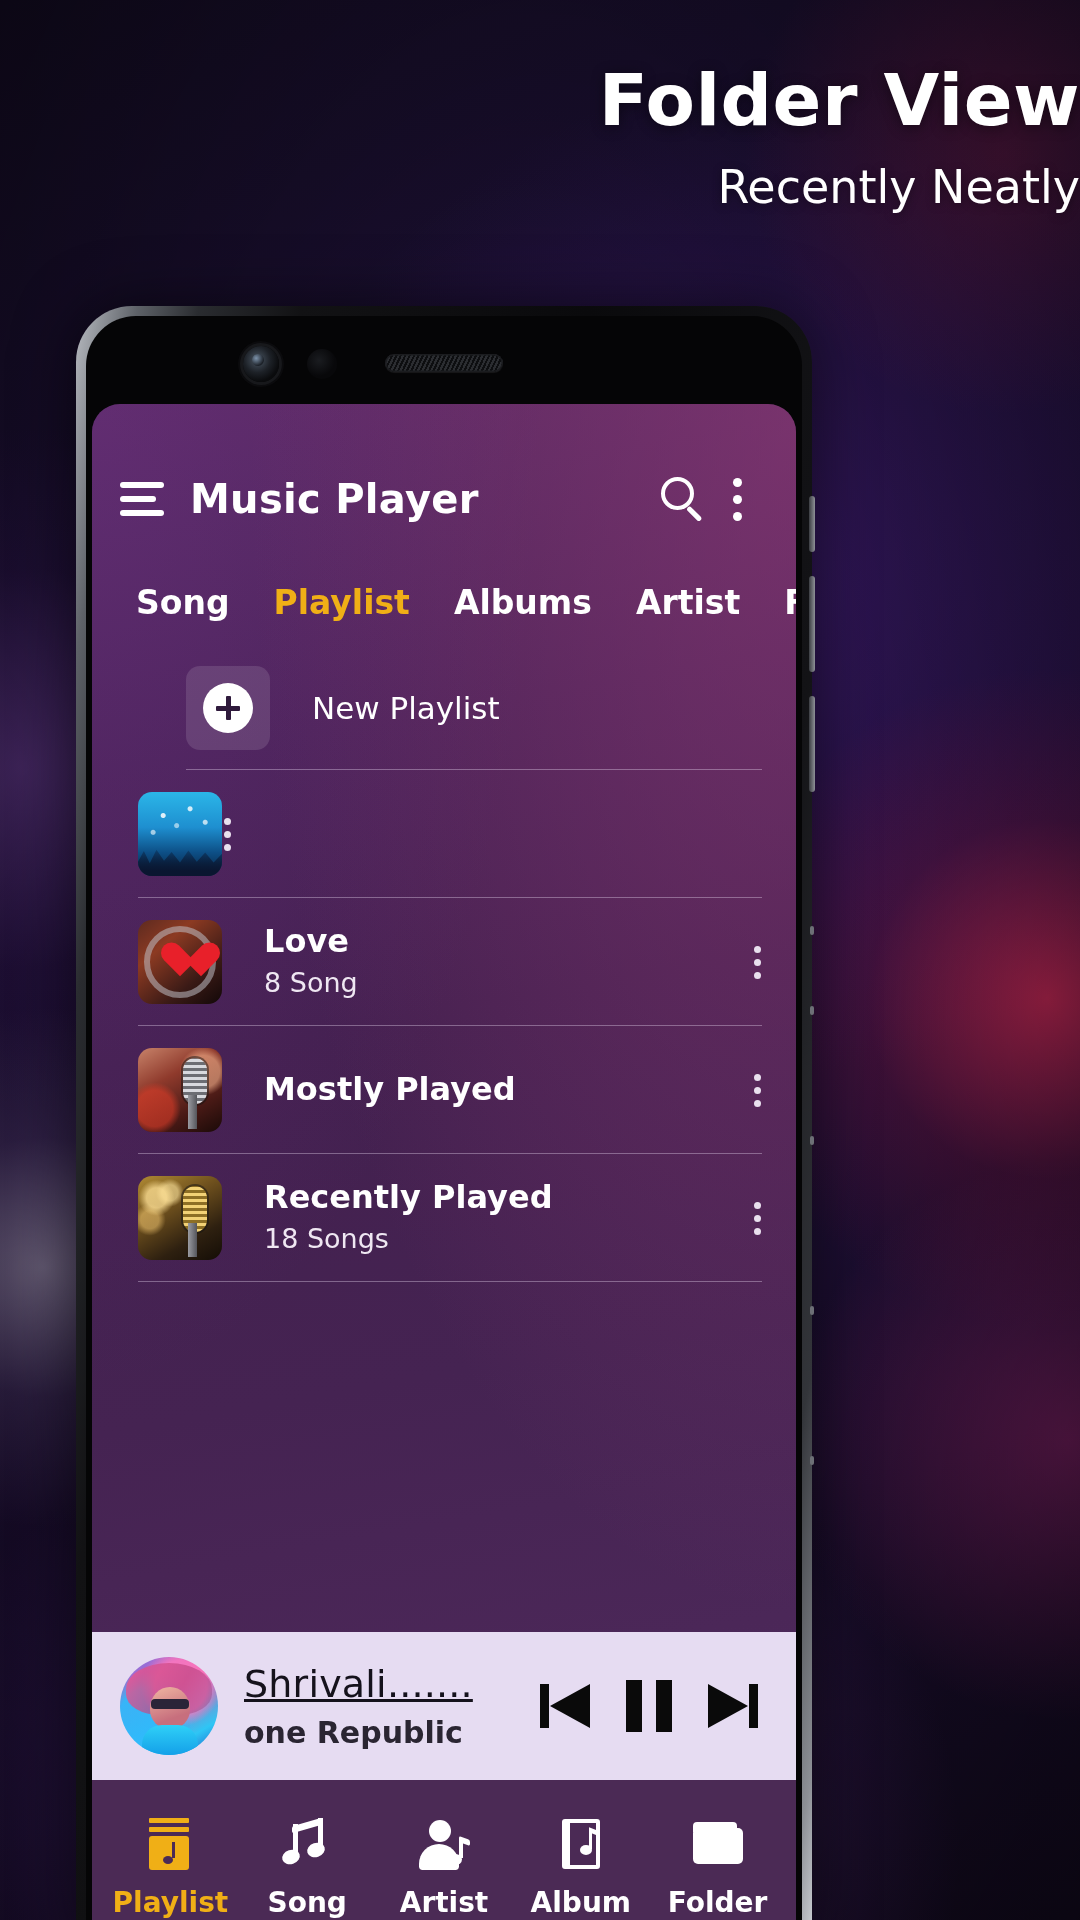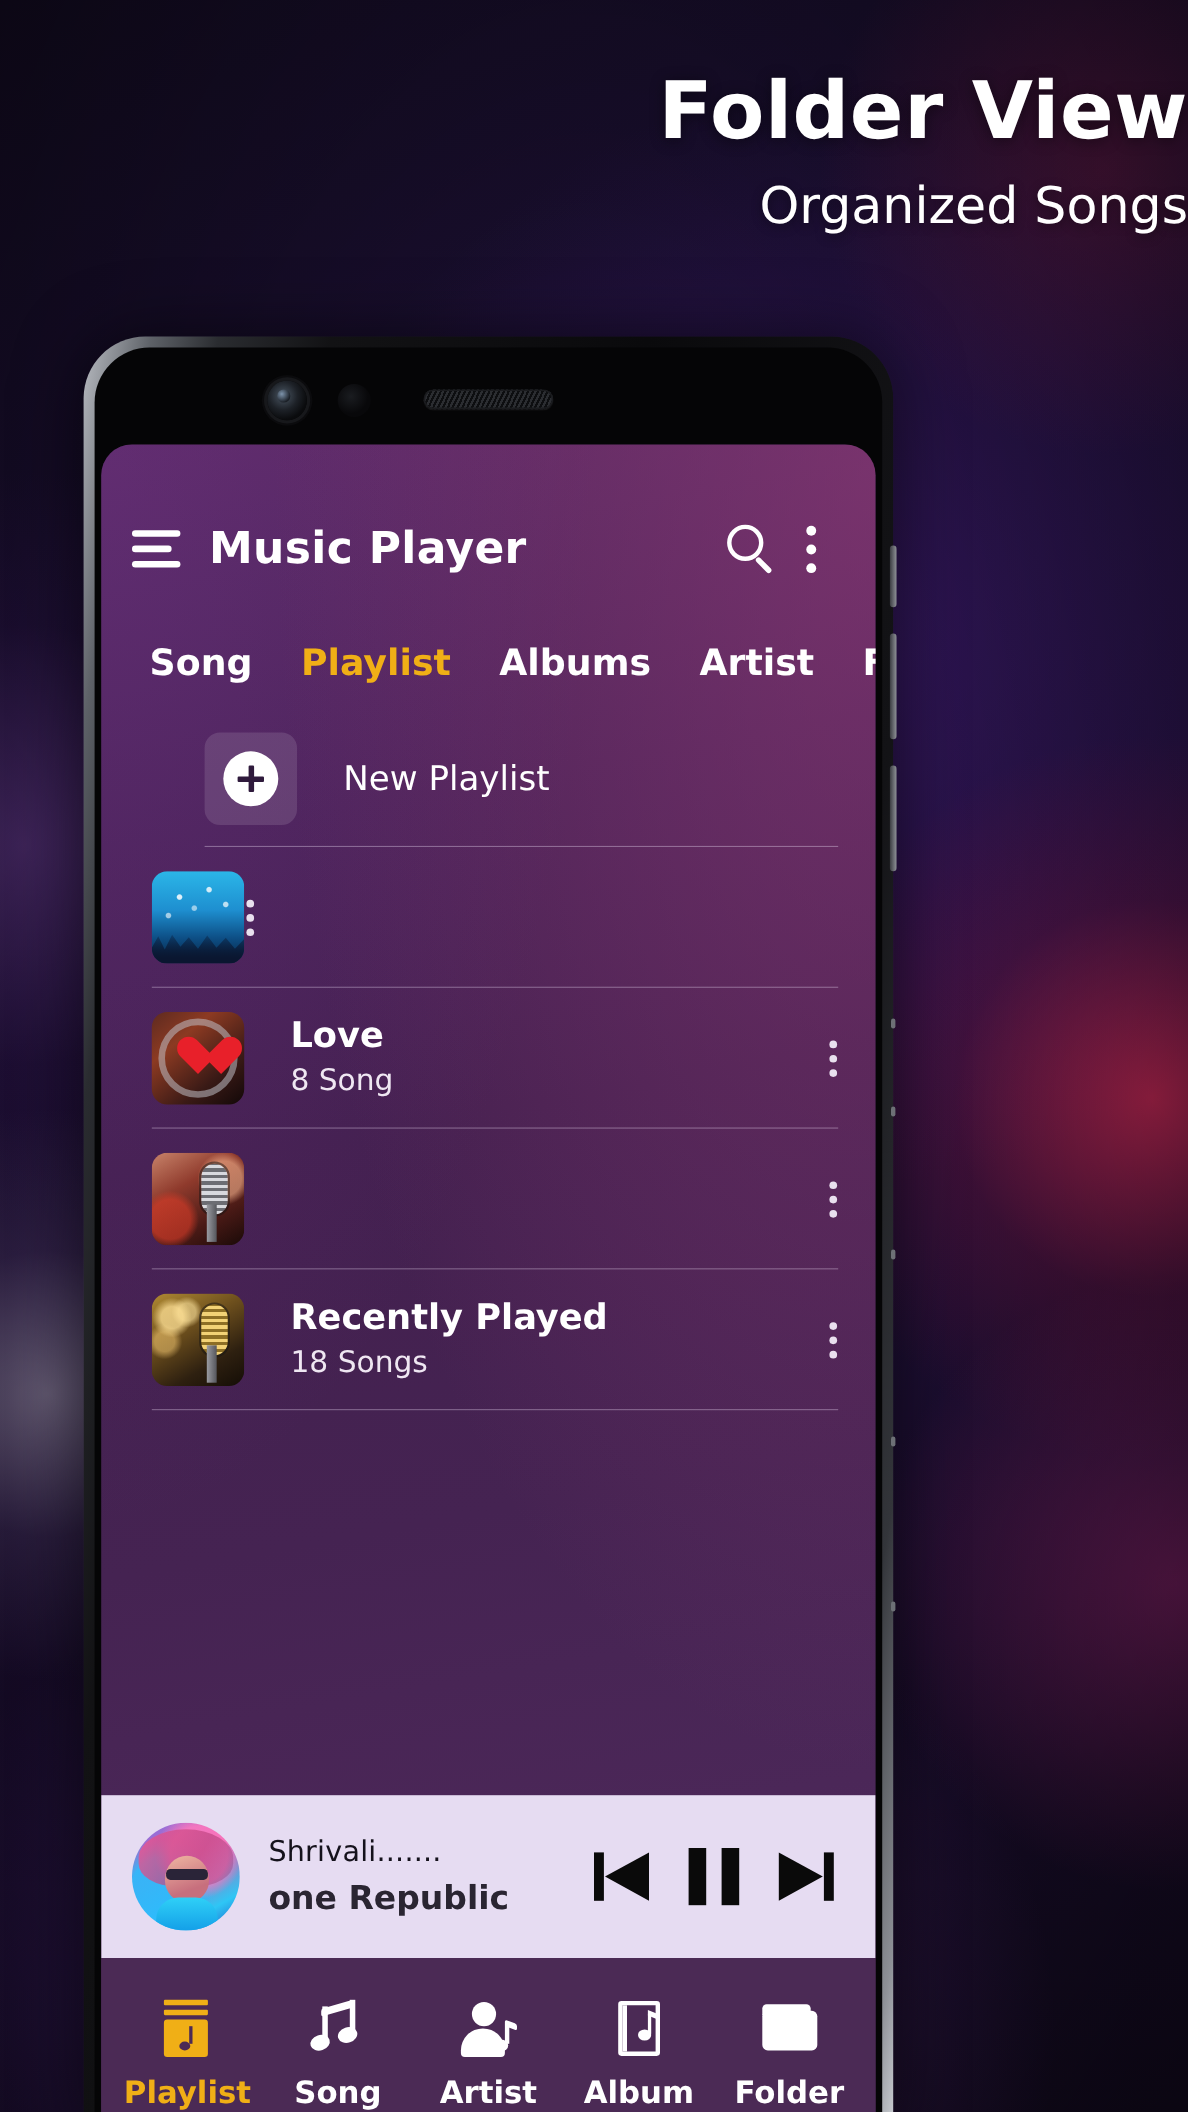--- a/index.html
+++ b/index.html
@@ -208,22 +208,22 @@
     border-radius:50% 50% 40% 40%;
     background:linear-gradient(120deg, rgba(235,90,150,0.9), rgba(180,60,120,0.6) 60%, rgba(60,30,90,0.2)); }
   #miniplayer-avatar .face { position:absolute; left:30px; top:30px; width:40px; height:42px;
     border-radius:50% 50% 46% 46%;
     background:linear-gradient(160deg,#f0b7a2,#c76f7d 70%); }
   #miniplayer-avatar .shades { position:absolute; left:31px; top:42px; width:38px; height:10px;
     border-radius:4px; background:#2a2438; }
   #miniplayer-avatar .top { position:absolute; left:22px; bottom:0; width:56px; height:30px;
     border-radius:20px 20px 0 0; background:linear-gradient(180deg,#2fd0f7,#14a0e8); }
   #miniplayer-text { flex:1; padding-left:26px; }
-  #miniplayer-title { color:#15121c; font-size:26px; font-weight:400; line-height:1.2;
-    letter-spacing:0.2px; }
+  #miniplayer-title { color:#15121c; font-size:38px; font-weight:400; line-height:1.2;
+    letter-spacing:0.2px;text-decoration:underline; }
   #miniplayer-artist { color:#2a2532; font-size:30px; font-weight:700; margin-top:8px; }
   #miniplayer-controls { display:flex; align-items:center; gap:34px; flex:none; padding-right:4px; }
   .ctrl { position:relative; }
   #prev-button { width:52px; height:52px; }
   #prev-button .bar { position:absolute; left:0; top:4px; width:9px; height:44px; background:#0a0a0a; }
   #prev-button .tri { position:absolute; left:10px; top:4px; width:0; height:0;
     border-top:22px solid transparent; border-bottom:22px solid transparent;
     border-right:40px solid #0a0a0a; }
   #pause-button { width:46px; height:52px; display:flex; justify-content:space-between; }
   #pause-button i { width:16px; height:52px; background:#0a0a0a; display:block; }
@@ -291,21 +291,21 @@
   .ic-folder .tab { position:absolute; left:4px; top:6px; width:24px; height:10px;
     border-radius:4px 4px 0 0; background:#fff; }
 </style>
 </head>
 <body>
 
 <div id="bg"></div>
 <div id="bg-vignette"></div>
 
 <div class="promo" id="promo-title">Folder View</div>
-<div class="promo" id="promo-sub">Organized Songs</div>
+<div class="promo" id="promo-sub">Recently Neatly</div>
 
 <div id="phone">
   <div class="side-btn" id="side-btn-1"></div>
   <div class="side-btn" id="side-btn-2"></div>
   <div class="side-btn" id="side-btn-3"></div>
   <div class="side-dot" style="top:620px"></div>
   <div class="side-dot" style="top:700px"></div>
   <div class="side-dot" style="top:830px"></div>
   <div class="side-dot" style="top:1000px"></div>
   <div class="side-dot" style="top:1150px"></div>
@@ -385,20 +385,21 @@
             </div>
           <div class="divider"></div>
         </div>
 
         <div class="row">
           <div class="thumb thumb-mic-red">
             <div class="mic-body"></div>
               <div class="mic-stem"></div>
           </div>
           <div class="row-text">
+            <div class="row-title">Mostly Played</div>
           </div>
           <div class="row-menu">
               <i></i>
               <i></i>
               <i></i>
             </div>
           <div class="divider"></div>
         </div>
 
         <div class="row mic-gold">

